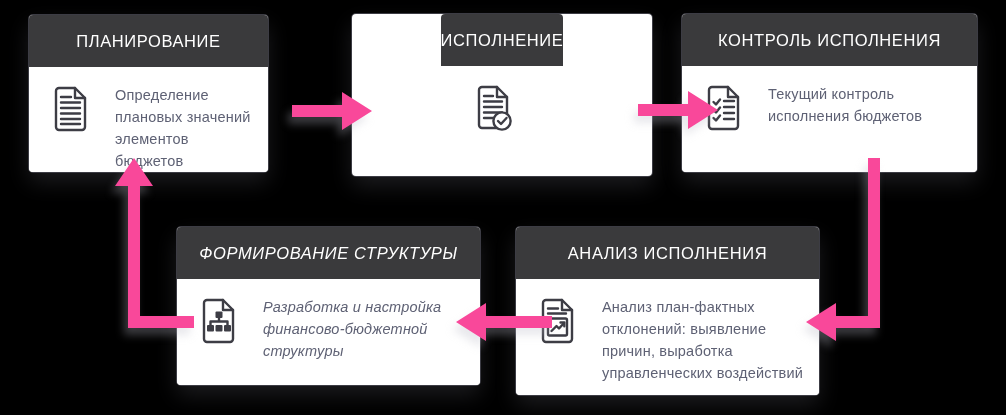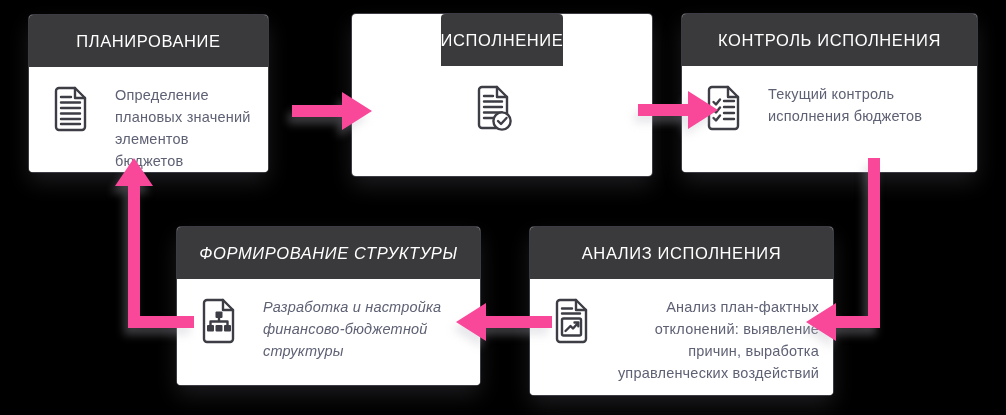--- a/index.html
+++ b/index.html
@@ -25,21 +25,21 @@
     padding:17px 14px 0 23px;
   }
   .step-icon{flex:0 0 38px;margin-right:25px;margin-top:2px;}
   .step-desc{
     color:#5e6174;font-size:14.5px;line-height:22px;letter-spacing:.2px;
   }
   #box-planning          {left:8px;  top:15px;  width:239px;height:157px;margin-left:21px;}
   #box-execution         {left:352px;top:14px;  width:300px;height:162px;align-items:center;}
   #box-execution-control {left:682px;top:14px;  width:295px;height:158px;}
   #box-structure         {left:177px;top:227px; width:303px;height:158px;font-style:italic;}
-  #box-analysis          {left:530px;top:227px; width:303px;height:168px;text-align:right;}
+  #box-analysis          {left:516px;top:227px; width:303px;height:168px;}
   .arrow-layer{position:absolute;left:0;top:0;z-index:6;pointer-events:none;}
   .arrow{filter:drop-shadow(-4px 7px 4px rgba(185,185,195,.32));}
   .doc-icon{stroke:#3d3d45;stroke-width:2.4;fill:none;stroke-linecap:round;stroke-linejoin:round;}
   .doc-fill{fill:#3d3d45;stroke:none;}
 </style>
 </head>
 <body>
 
 <div class="canvas">
 

